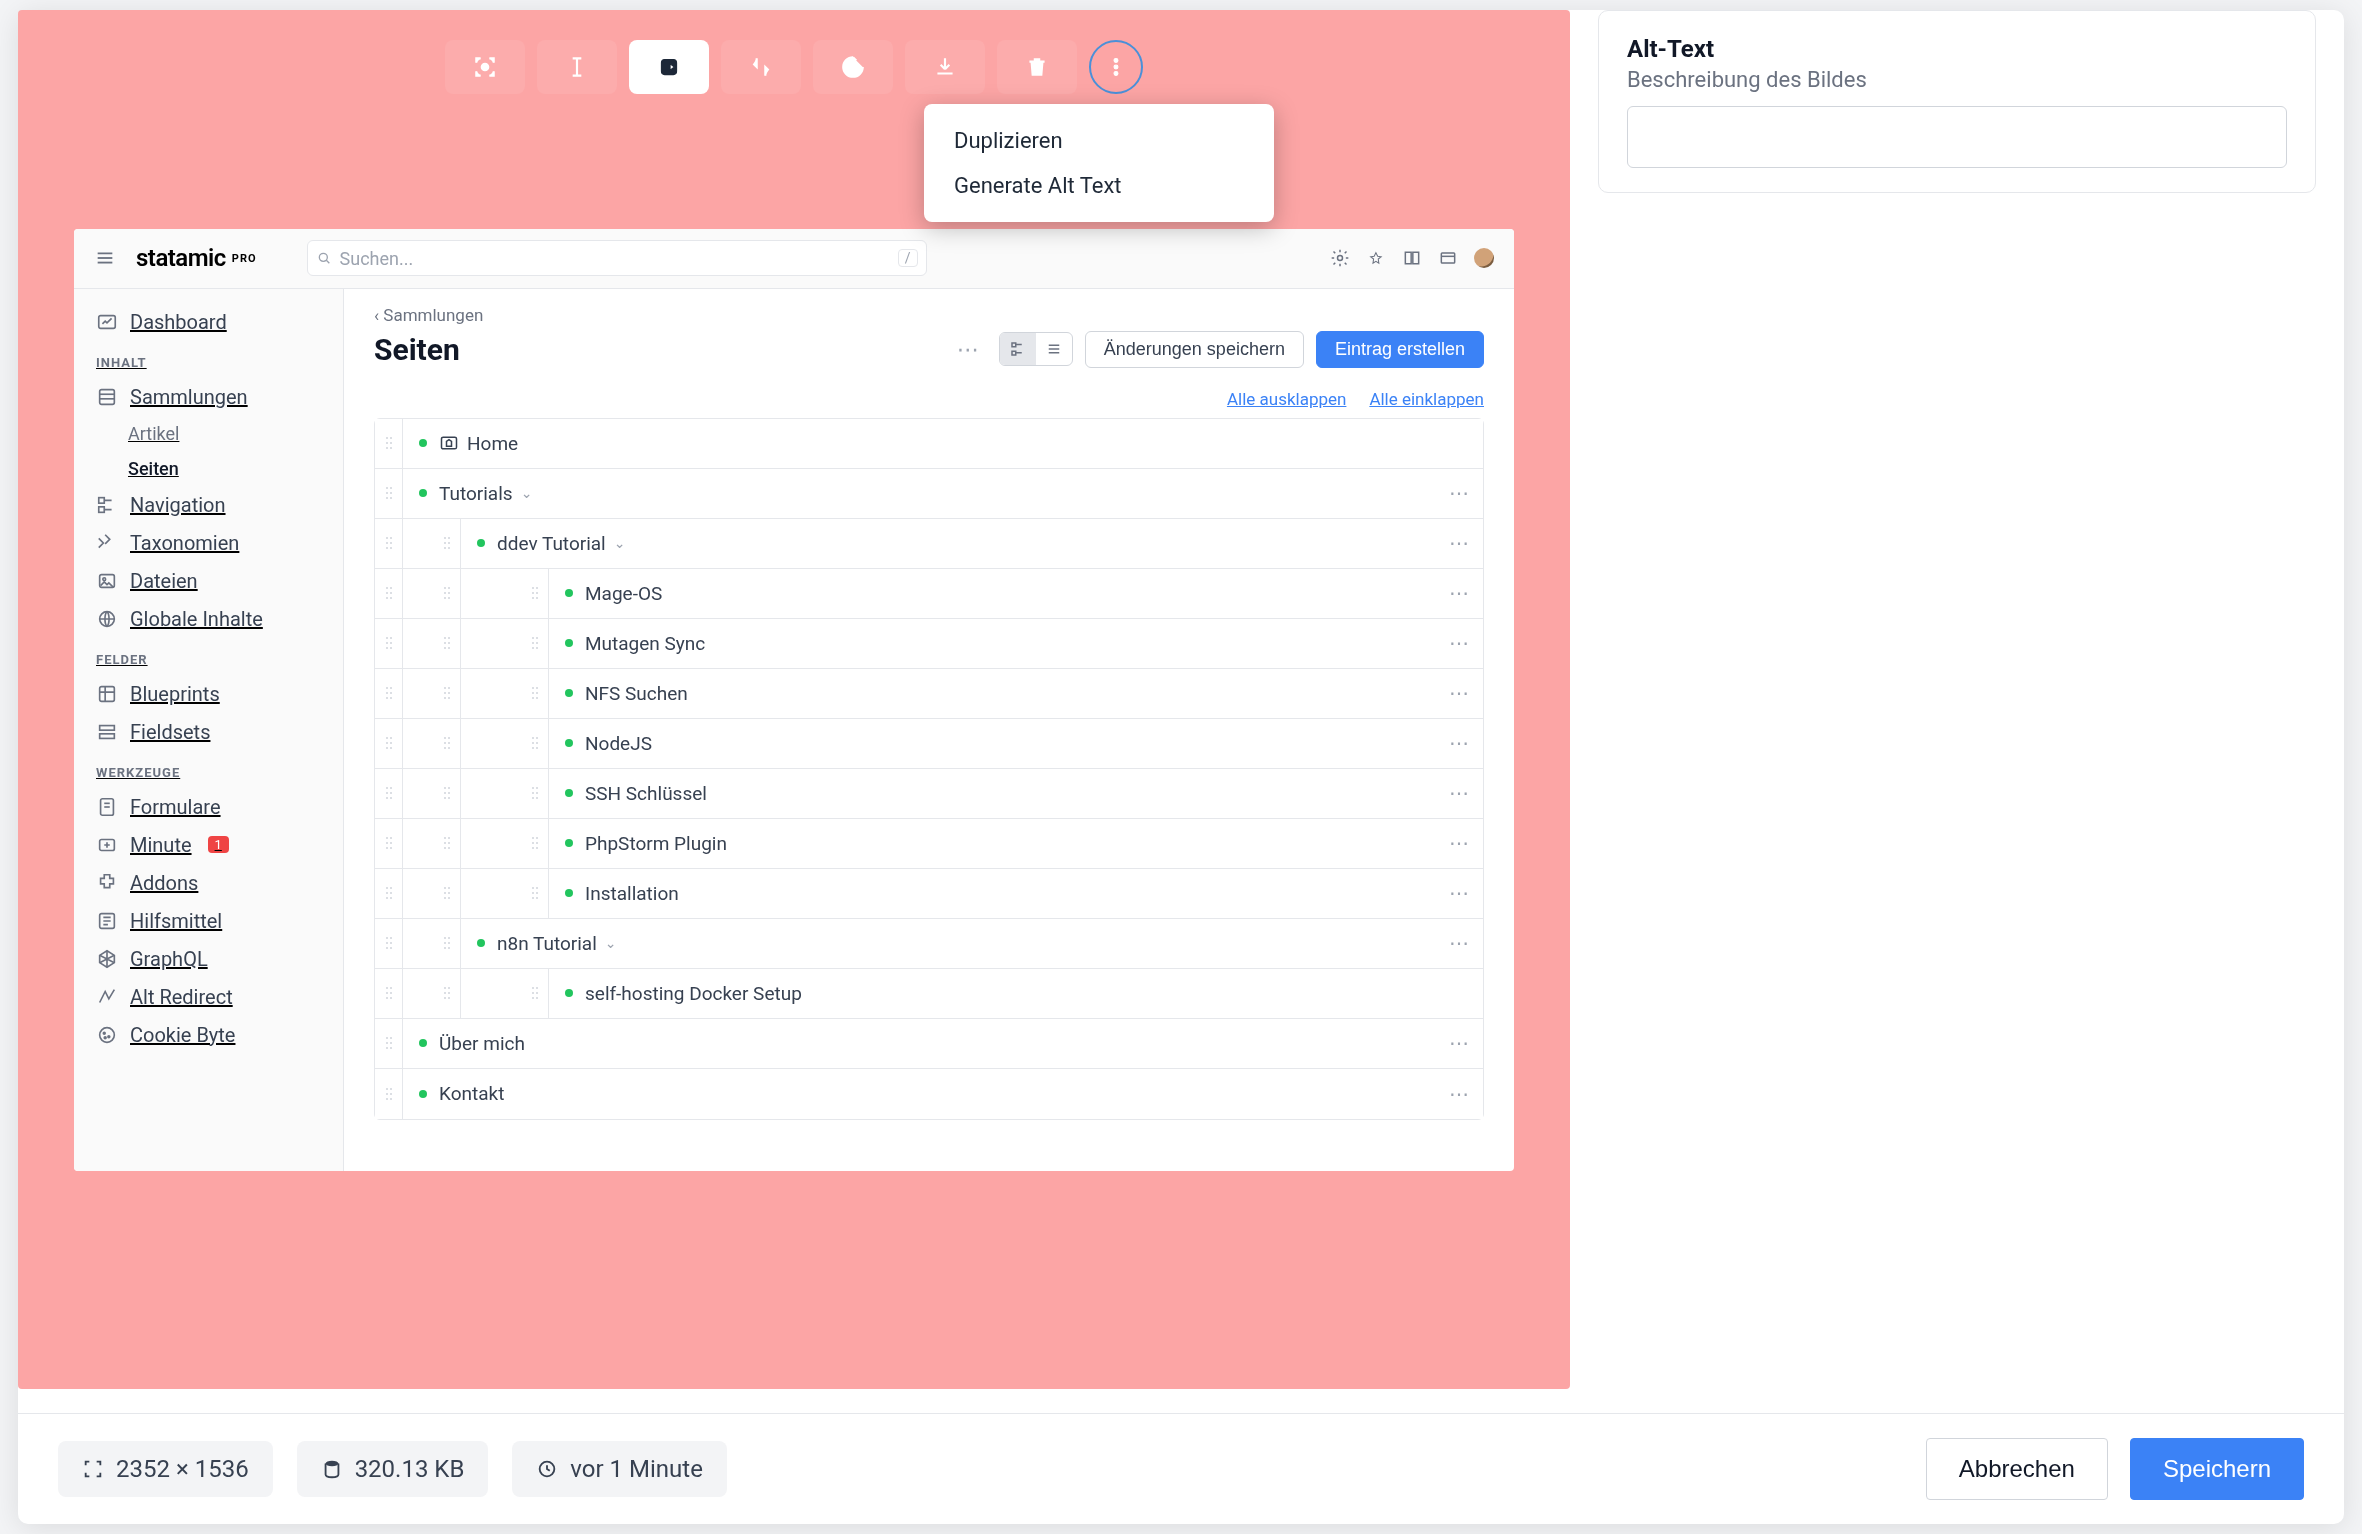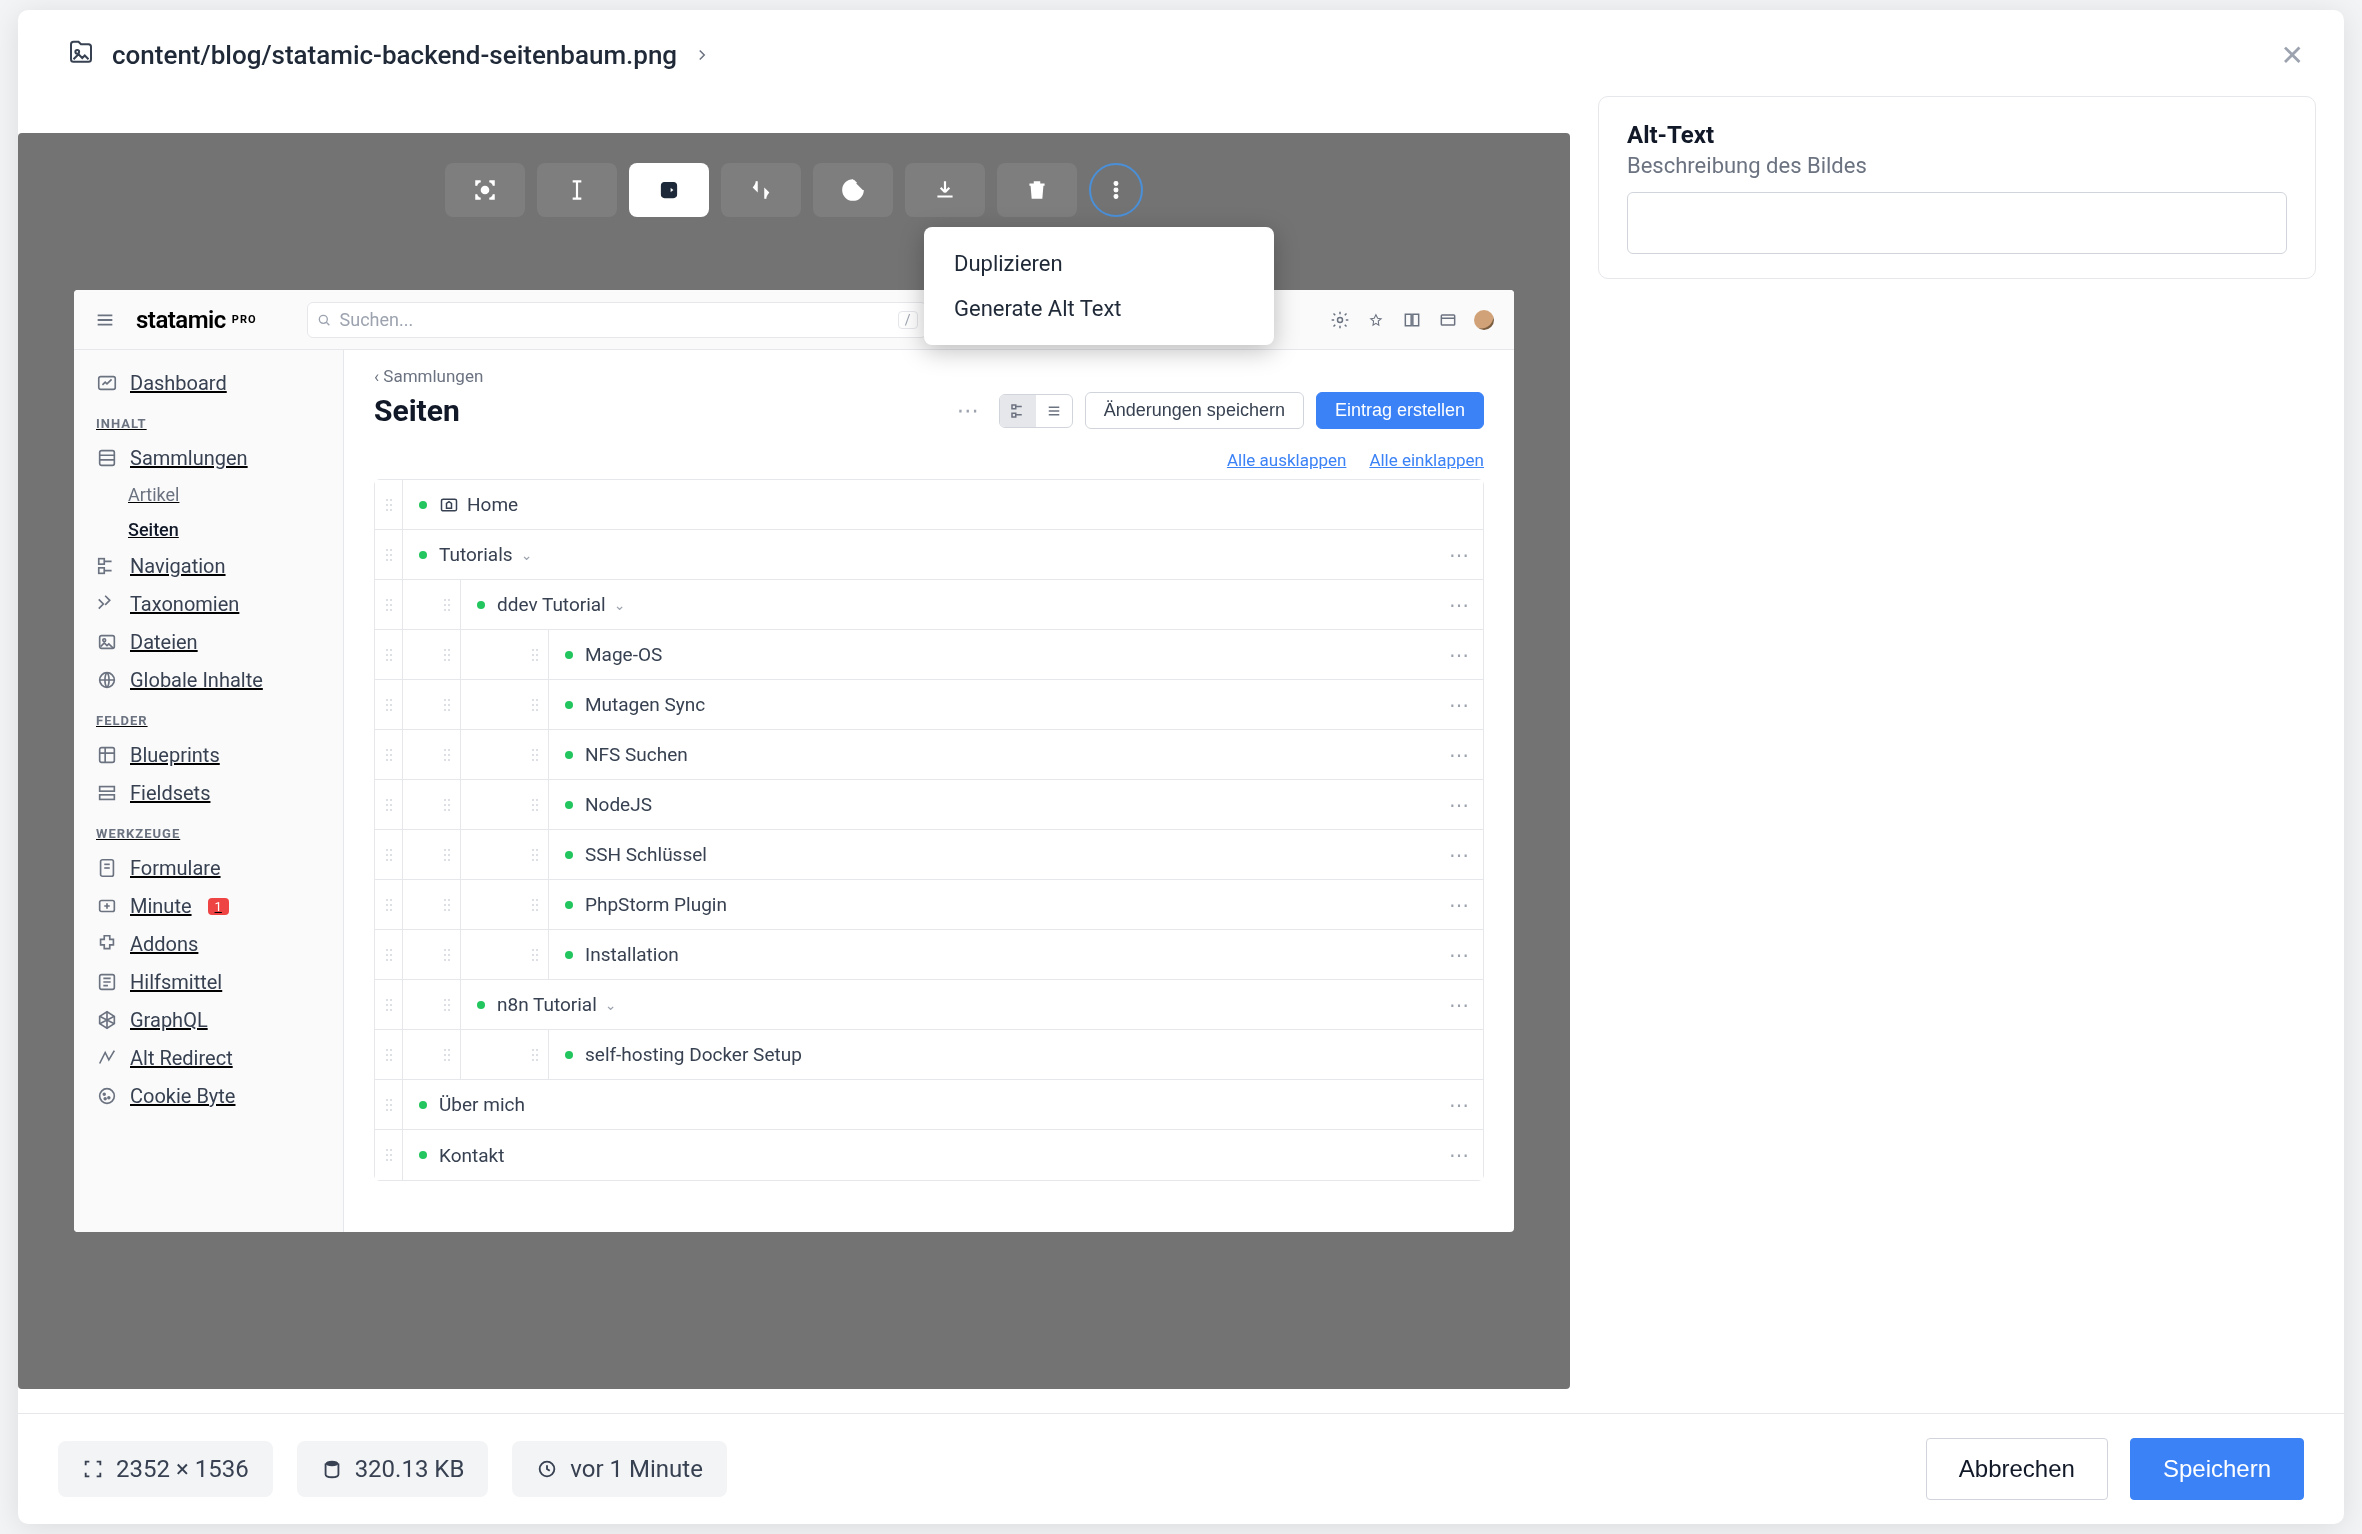--- a/index.html
+++ b/index.html
@@ -41,28 +41,27 @@
 }
 .modal-body {
   flex: 1;
   display: flex;
   gap: 28px;
   padding: 0 28px 24px 0;
   min-height: 0;
 }
 .preview-pane {
   flex: 1;
-  background: #737373;
+  background: #fca5a5;
   border-radius: 4px;
   position: relative;
   display: flex;
   align-items: center;
   justify-content: center;
   margin-left: 0;
-  margin-top: 37px;
 }
 .toolbar {
   position: absolute;
   top: 30px;
   left: 50%;
   transform: translateX(-50%);
   display: flex;
   gap: 12px;
 }
 .toolbar button {
@@ -214,34 +213,20 @@
 .stat svg { width:22px; height:22px; }
 .footer-actions { margin-left:auto; display:flex; gap:22px;}
 .btn { border-radius:4px; padding:16px 32px; font-size:24px; cursor:pointer; border:1px solid #d1d5db; background:#fff; color:#111827;}
 .btn.primary { background:#3b82f6; color:#fff; border-color:#3b82f6;}
 .hamburger { width:22px; height:22px; display:inline-flex; color:#6b7280;}
 </style>
 </head>
 <body>
 
 <div class="modal">
-  <div class="modal-header">
-    <span class="file-icon">
-      <svg viewBox="0 0 24 24" fill="none" stroke="#374151" stroke-width="1.6">
-          <path d="M4 5a2 2 0 0 1 2-2h4l2 2h6a2 2 0 0 1 2 2v10a2 2 0 0 1-2 2H6a2 2 0 0 1-2-2V5z"></path>
-          <circle cx="9" cy="11" r="1.5"></circle>
-          <path d="M6 17l4-4 3 3 2-2 3 3"></path>
-        </svg>
-    </span>
-    <span class="breadcrumb">content/blog/statamic-backend-seitenbaum.png</span>
-    <svg class="chevron-right" viewBox="0 0 24 24" fill="none" stroke="currentColor" stroke-width="2">
-        <polyline points="9 18 15 12 9 6"></polyline>
-      </svg>
-    <button class="close-btn">✕</button>
-  </div>
 
   <div class="modal-body">
     <div class="preview-pane">
 
       <div class="toolbar">
         <button>
             <svg viewBox="0 0 24 24" stroke-width="2" fill="none">
               <path d="M4 8V4h4M20 8V4h-4M4 16v4h4M20 16v4h-4"></path>
               <circle cx="12" cy="12" r="3" fill="#fff"></circle>
             </svg>

